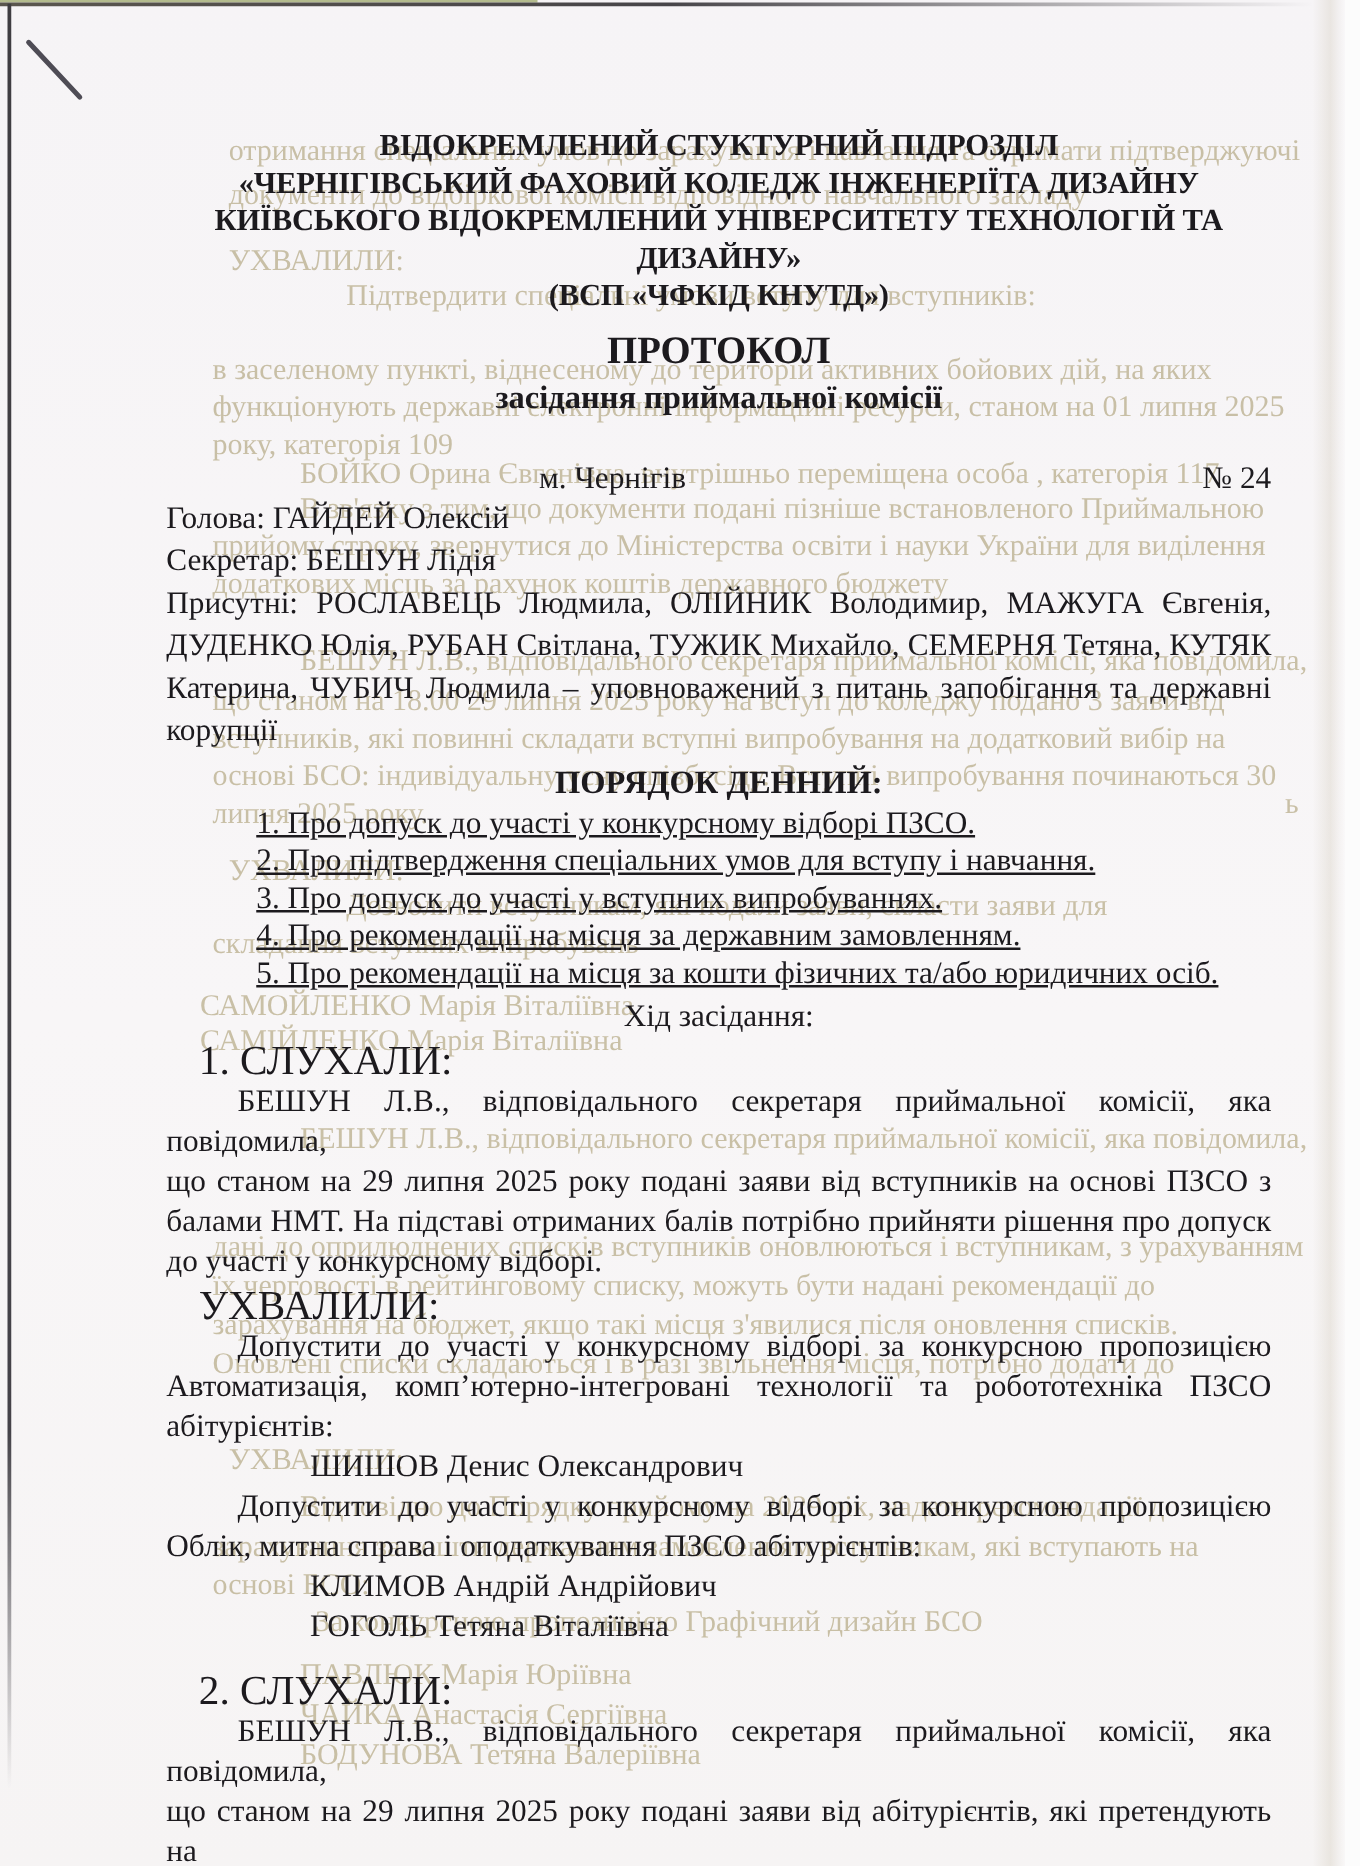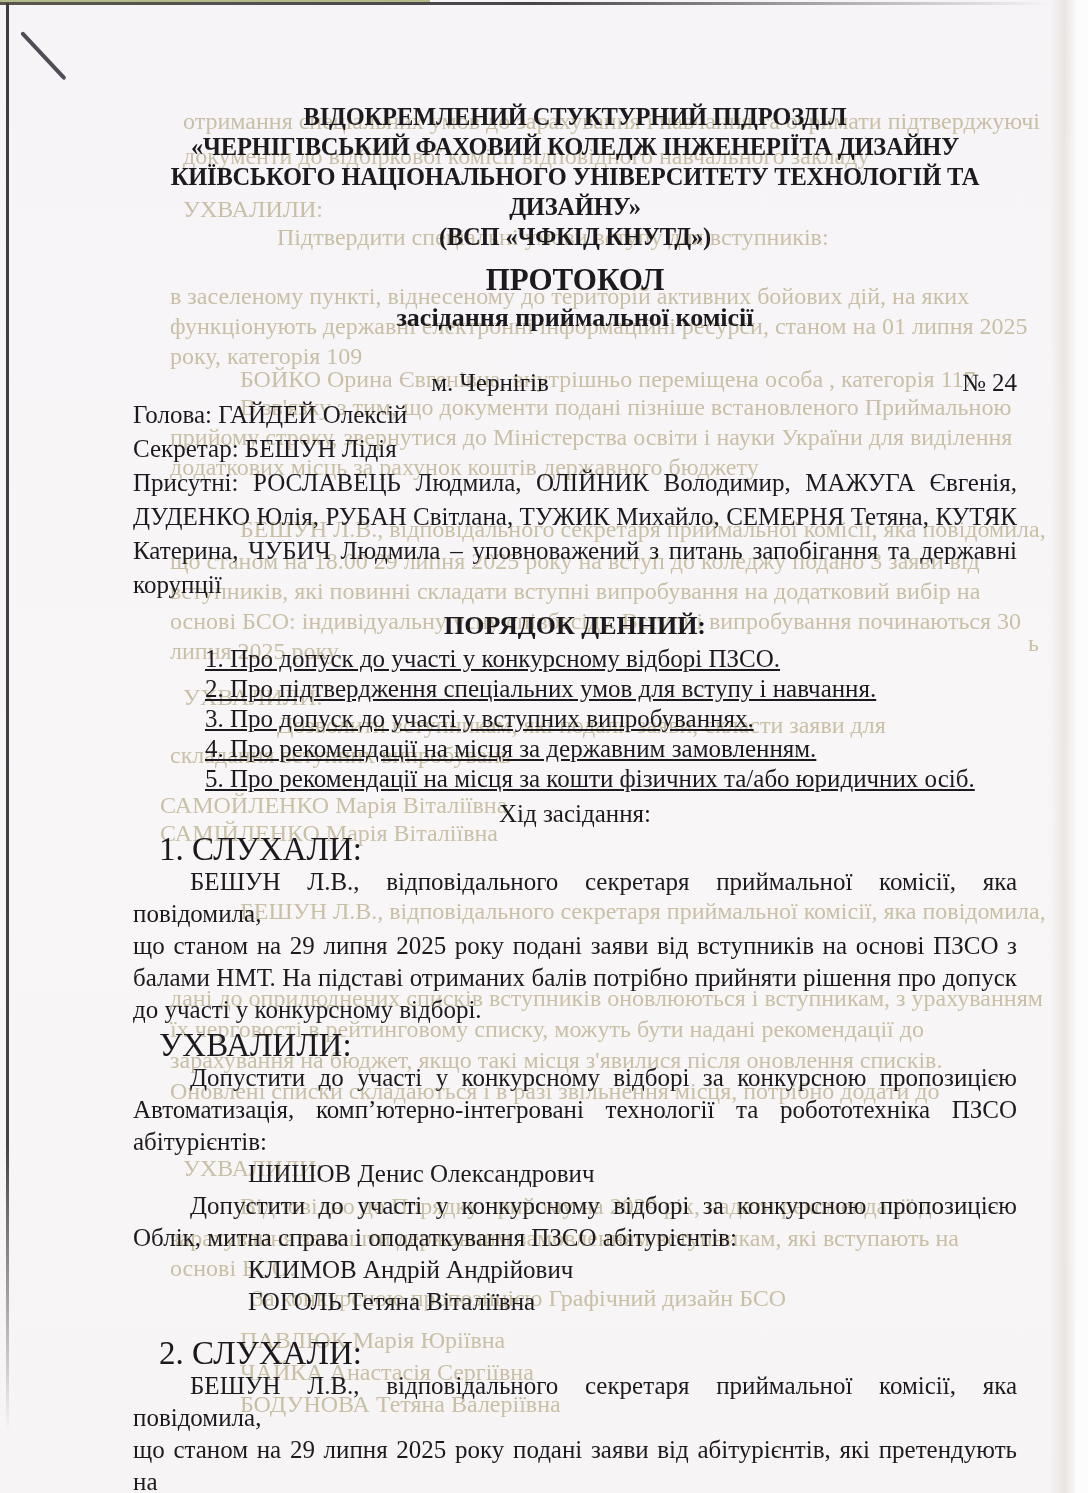--- a/index.html
+++ b/index.html
@@ -106,21 +106,21 @@
       <div style="left: 240px; top: 1327px;">ПАВЛЮК Марія Юріївна</div>
       <div style="left: 240px; top: 1359px;">ЧАЙКА Анастасія Сергіївна</div>
       <div style="left: 240px; top: 1391px;">БОДУНОВА Тетяна Валеріївна</div>
     </div>
 
   <div class="content">
 
     <div class="org">
         <div>ВІДОКРЕМЛЕНИЙ СТУКТУРНИЙ ПІДРОЗДІЛ</div>
         <div>«ЧЕРНІГІВСЬКИЙ ФАХОВИЙ КОЛЕДЖ ІНЖЕНЕРІЇТА ДИЗАЙНУ</div>
-        <div>КИЇВСЬКОГО НАЦІОНАЛЬНОГО УНІВЕРСИТЕТУ ТЕХНОЛОГІЙ ТА</div>
+        <div>КИЇВСЬКОГО ВІДОКРЕМЛЕНИЙ УНІВЕРСИТЕТУ ТЕХНОЛОГІЙ ТА</div>
         <div>ДИЗАЙНУ»</div>
         <div>(ВСП «ЧФКІД КНУТД»)</div>
       </div>
 
     <div class="c b protocol-title">ПРОТОКОЛ</div>
     <div class="c b protocol-subtitle">засідання приймальної комісії</div>
 
     <div class="daterow">
       <div class="city">м. Чернігів</div>
       <div class="num">№ 24</div>

